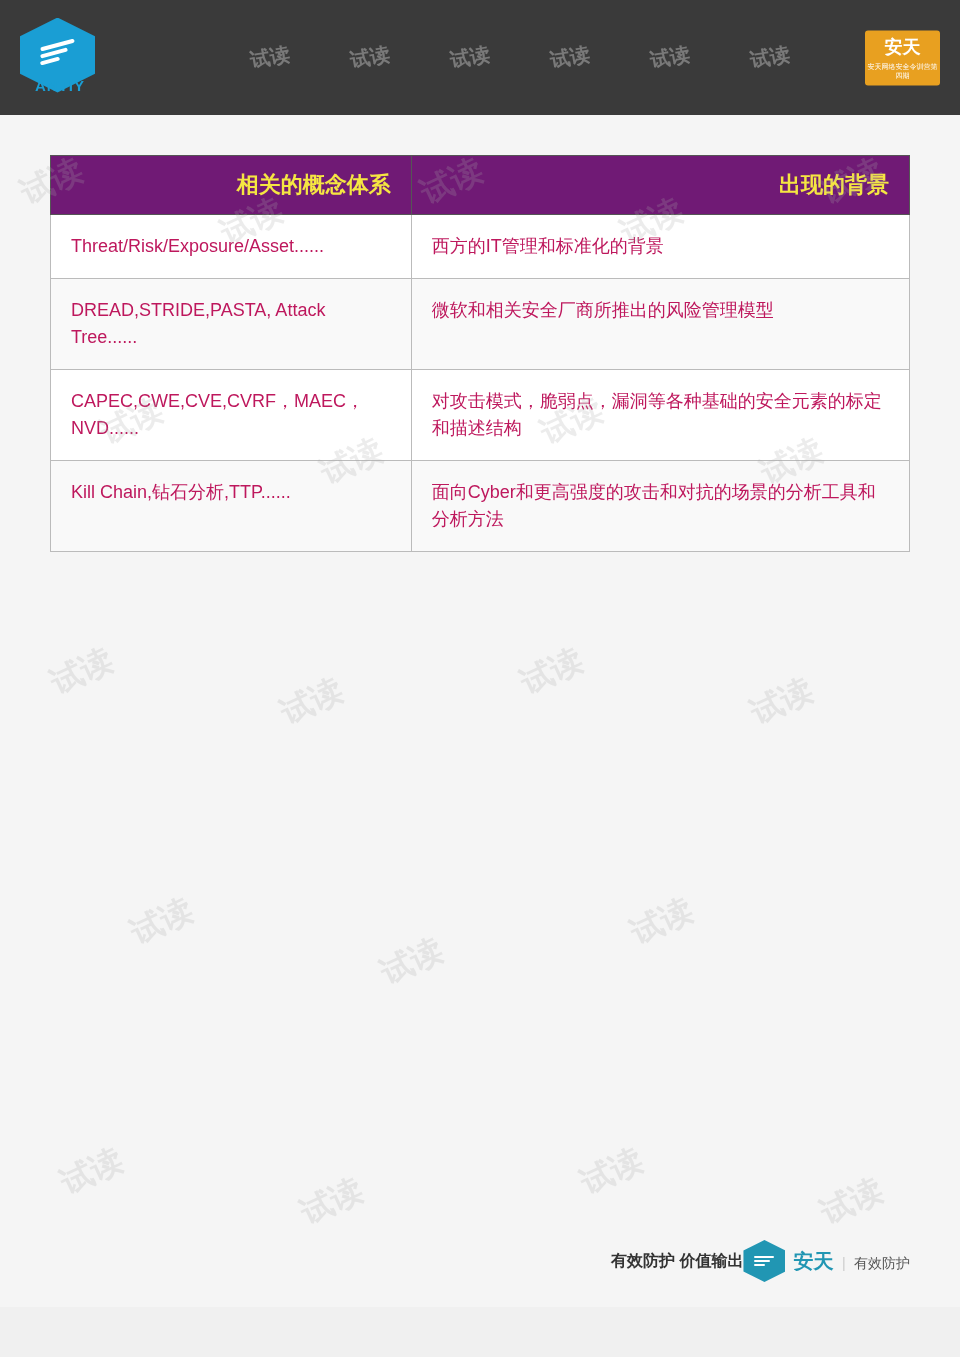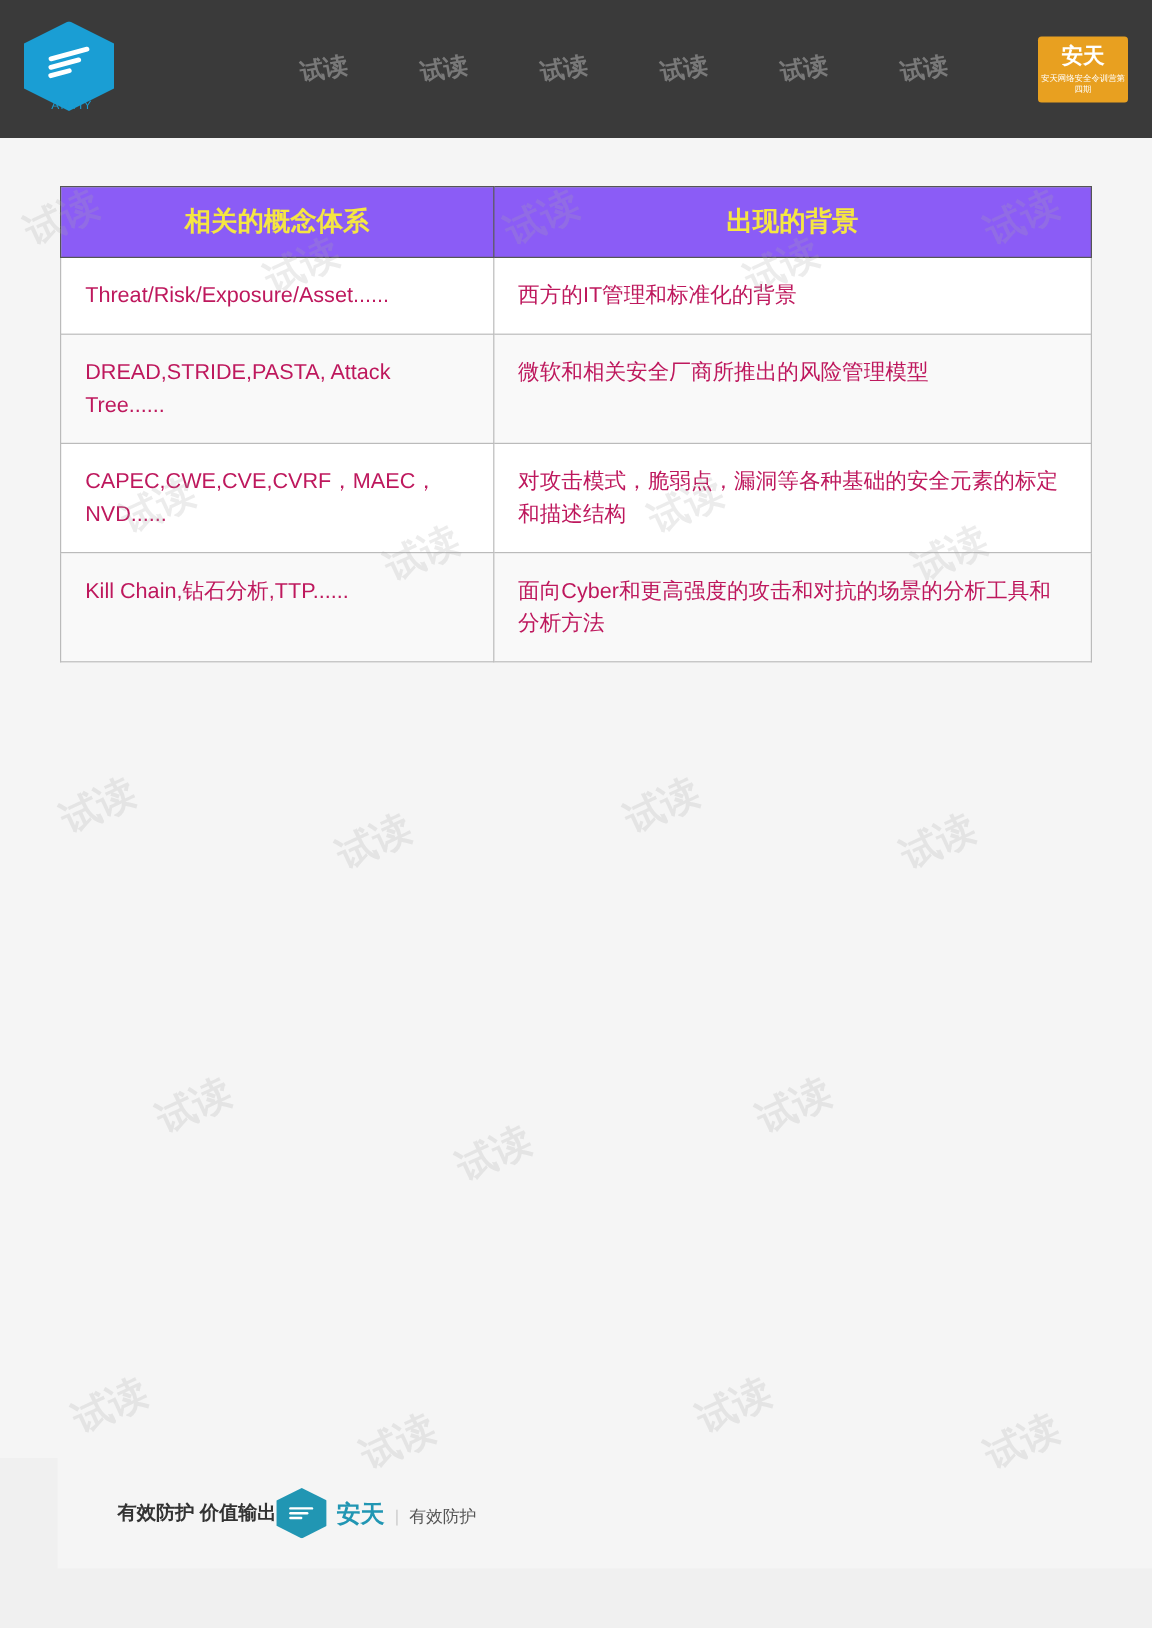--- a/index.html
+++ b/index.html
@@ -56,22 +56,22 @@
     .logo-line {
       background: white;
       height: 4px;
       border-radius: 2px;
     }
     .logo-line1 { width: 35px; transform: rotate(-15deg); }
     .logo-line2 { width: 28px; transform: rotate(-15deg); }
     .logo-line3 { width: 20px; transform: rotate(-15deg); }
     .logo-brand {
       color: #1a9ed4;
-      font-size: 10px;
-      font-weight: normal;
+      font-size: 15px;
+      font-weight: bold;
       letter-spacing: 1px;
       position: absolute;
       bottom: 4px;
       left: 50%;
       transform: translateX(-50%);
     }
     .header-watermarks {
       flex: 1;
       display: flex;
       align-items: center;
@@ -121,26 +121,26 @@
     }
 
     
     .data-table {
       width: 100%;
       border-collapse: collapse;
       background: white;
       border: 1px solid #aaa;
     }
     .data-table th {
-      background: #8b5cf6;
+      background: #701a75;
       color: #f5e642;
       font-size: 22px;
       font-weight: bold;
       padding: 14px 20px;
-      text-align: center;
+      text-align: right;
       border: 1px solid #555;
     }
     .data-table td {
       padding: 18px 20px;
       font-size: 18px;
       color: #be185d;
       border: 1px solid #bbb;
       vertical-align: top;
       line-height: 1.5;
     }
@@ -156,23 +156,22 @@
     }
     .col-right {
       width: 58%;
     }
 
     
     .footer {
       padding: 25px 50px;
       display: flex;
       align-items: center;
-      justify-content: flex-start;
+      justify-content: flex-end;
       background: #f5f5f5;
-      margin-left: 48px;
     }
     .footer-left {
       font-size: 16px;
       color: #333;
       font-weight: bold;
     }
     .footer-right {
       display: flex;
       align-items: center;
       gap: 8px;

